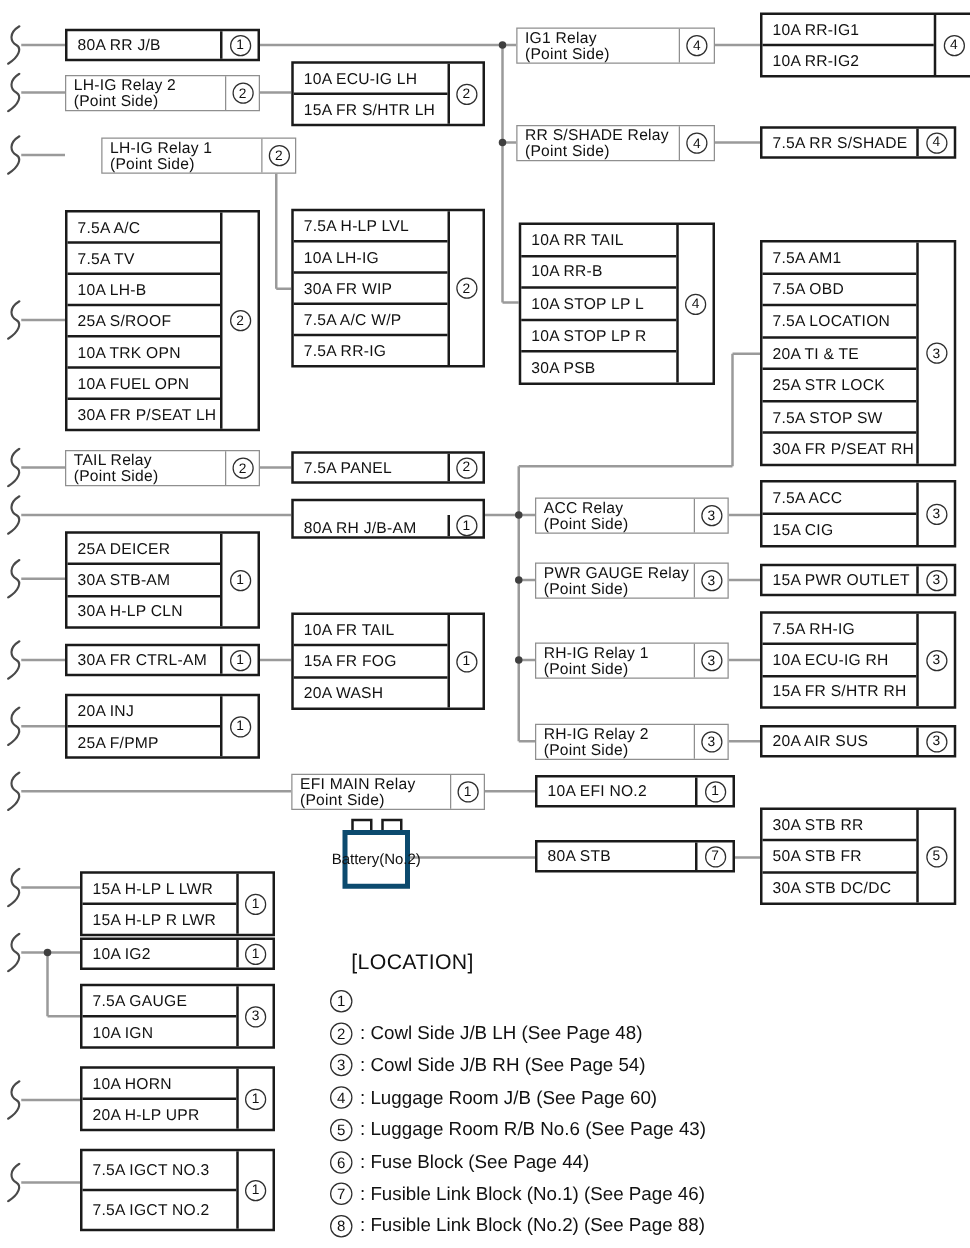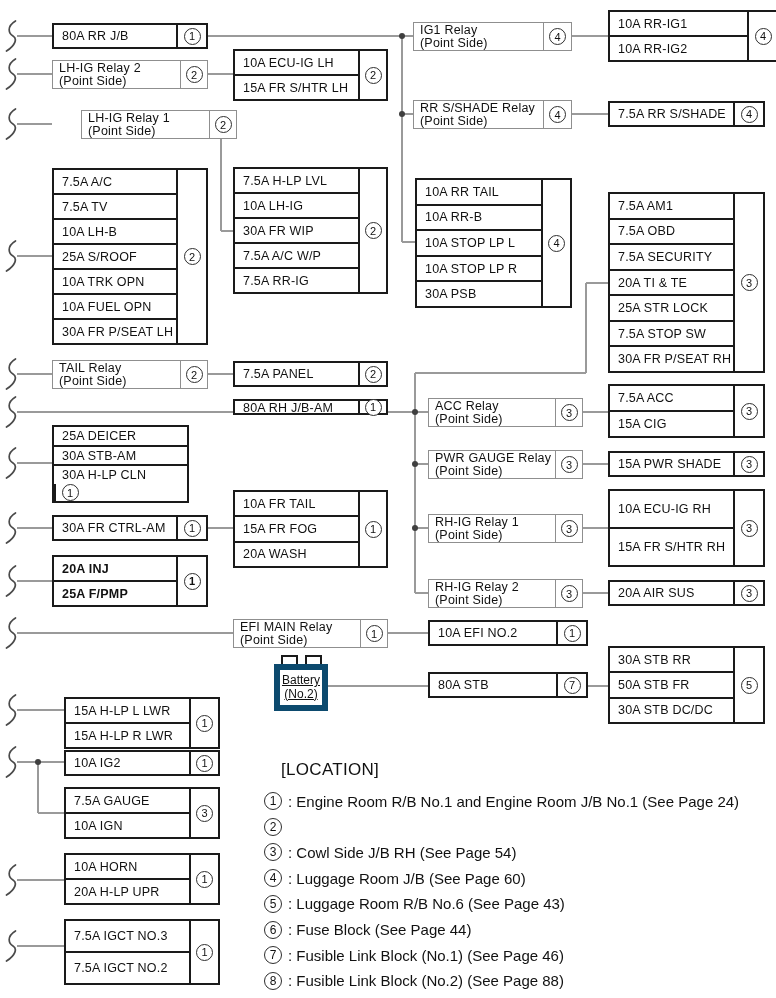--- a/index.html
+++ b/index.html
@@ -12,23 +12,23 @@
   .fuse-row{flex:1;display:flex;align-items:center;padding-left:8px;font-size:12.5px;
     white-space:nowrap;border-bottom:2px solid #1a1a1a;letter-spacing:.2px;}
   .fuse-row:last-child{border-bottom:none;}
   .loc-cell{display:flex;align-items:center;justify-content:center;border-left:2px solid #1a1a1a;}
   .relay-box{position:absolute;border:1px solid #8f8f8f;display:flex;background:#fff;box-sizing:border-box;}
   .relay-label{flex:1;display:flex;flex-direction:column;justify-content:center;padding-left:6px;
     font-size:12.5px;line-height:13px;white-space:nowrap;letter-spacing:.2px;}
   .relay-box .loc-cell{border-left:1px solid #8f8f8f;}
   .loc-badge{width:17px;height:17px;border:1px solid #2e2e2e;border-radius:50%;
     display:flex;align-items:center;justify-content:center;font-size:11px;background:#fff;box-sizing:border-box;}
-  .battery{position:absolute;border:6px solid #0c4a6e;background:#fff;box-sizing:border-box;
-    display:flex;flex-direction:column;align-items:center;justify-content:center;
-    font-size:12px;line-height:13.5px;text-decoration:underline;}
+  .battery{position:absolute;border:4px solid #0c4a6e;background:#fff;box-sizing:border-box;
+    display:flex;flex-direction:row;align-items:center;justify-content:center;
+    font-size:12px;line-height:13.5px;}
   .battery-tab{position:absolute;border:2px solid #1a1a1a;background:#fff;box-sizing:border-box;width:17px;height:11px;}
   .squiggle{position:absolute;}
   .legend-title{position:absolute;font-size:17px;letter-spacing:.3px;}
   .legend-item{position:absolute;display:flex;align-items:center;font-size:15px;white-space:nowrap;}
   .legend-item .loc-badge{width:18px;height:18px;font-size:12px;margin-right:6px;flex:0 0 auto;}
 </style>
 </head>
 <body>
 
 <div id="canvas">
@@ -168,29 +168,29 @@
       </div>
     </div>
     <div class="fuse-box" style="left: 233px; top: 361px; width: 155px; height: 26px; position: absolute;">
       <div class="fuse-rows">
         <div class="fuse-row">7.5A PANEL</div>
       </div>
       <div class="loc-cell" style="width: 26px; flex: 0 0 auto;">
         <div class="loc-badge">2</div>
       </div>
     </div>
-    <div class="fuse-box" style="left: 233px; top: 399px; width: 155px; height: 16px; position: absolute;">
+    <div class="fuse-box" style="left: 233px; top: 399px; width: 155px; height: 32px; position: absolute; align-items: flex-end;">
       <div class="fuse-rows">
         <div class="fuse-row">80A RH J/B-AM</div>
       </div>
       <div class="loc-cell" style="width: 26px; flex: 0 0 auto;">
         <div class="loc-badge">1</div>
       </div>
     </div>
-    <div class="fuse-box" style="left: 52px; top: 425px; width: 137px; height: 78px; position: absolute; flex-direction: column;">
+    <div class="fuse-box" style="left: 52px; top: 425px; width: 156px; height: 78px; position: absolute;">
       <div class="fuse-rows">
         <div class="fuse-row">25A DEICER</div>
         <div class="fuse-row">30A STB-AM</div>
         <div class="fuse-row">30A H-LP CLN</div>
       </div>
       <div class="loc-cell" style="width: 28px; flex: 0 0 auto;">
         <div class="loc-badge">1</div>
       </div>
     </div>
     <div class="fuse-box" style="left: 52px; top: 515px; width: 156px; height: 26px; position: absolute;">
@@ -204,21 +204,21 @@
     <div class="fuse-box" style="left: 233px; top: 490px; width: 155px; height: 78px; position: absolute;">
       <div class="fuse-rows">
         <div class="fuse-row">10A FR TAIL</div>
         <div class="fuse-row">15A FR FOG</div>
         <div class="fuse-row">20A WASH</div>
       </div>
       <div class="loc-cell" style="width: 26px; flex: 0 0 auto;">
         <div class="loc-badge">1</div>
       </div>
     </div>
-    <div class="fuse-box" style="left: 52px; top: 555px; width: 156px; height: 52px; position: absolute; font-weight: bold;">
+    <div class="fuse-box" style="left: 52px; top: 555px; width: 156px; height: 52px; position: absolute;">
       <div class="fuse-rows">
         <div class="fuse-row">20A INJ</div>
         <div class="fuse-row">25A F/PMP</div>
       </div>
       <div class="loc-cell" style="width: 28px; flex: 0 0 auto;">
         <div class="loc-badge">1</div>
       </div>
     </div>
     <div class="fuse-box" style="left: 428px; top: 620px; width: 160px; height: 26px; position: absolute;">
       <div class="fuse-rows">
@@ -316,49 +316,50 @@
         <div class="fuse-row">7.5A RR S/SHADE</div>
       </div>
       <div class="loc-cell" style="width: 28px; flex: 0 0 auto;">
         <div class="loc-badge">4</div>
       </div>
     </div>
     <div class="fuse-box" style="left: 608px; top: 192px; width: 157px; height: 181px; position: absolute;">
       <div class="fuse-rows">
         <div class="fuse-row">7.5A AM1</div>
         <div class="fuse-row">7.5A OBD</div>
-        <div class="fuse-row">7.5A SECURITY</div>
+        <div class="fuse-row">7.5A LOCATION</div>
         <div class="fuse-row">20A TI &amp; TE</div>
         <div class="fuse-row">25A STR LOCK</div>
         <div class="fuse-row">7.5A STOP SW</div>
         <div class="fuse-row">30A FR P/SEAT RH</div>
       </div>
       <div class="loc-cell" style="width: 28px; flex: 0 0 auto;">
         <div class="loc-badge">3</div>
       </div>
     </div>
     <div class="fuse-box" style="left: 608px; top: 384px; width: 157px; height: 54px; position: absolute;">
       <div class="fuse-rows">
         <div class="fuse-row">7.5A ACC</div>
         <div class="fuse-row">15A CIG</div>
       </div>
       <div class="loc-cell" style="width: 28px; flex: 0 0 auto;">
         <div class="loc-badge">3</div>
       </div>
     </div>
     <div class="fuse-box" style="left: 608px; top: 451px; width: 157px; height: 26px; position: absolute;">
       <div class="fuse-rows">
-        <div class="fuse-row">15A PWR SHADE</div>
+        <div class="fuse-row">15A PWR OUTLET</div>
       </div>
       <div class="loc-cell" style="width: 28px; flex: 0 0 auto;">
         <div class="loc-badge">3</div>
       </div>
     </div>
     <div class="fuse-box" style="left: 608px; top: 489px; width: 157px; height: 78px; position: absolute;">
       <div class="fuse-rows">
+        <div class="fuse-row">7.5A RH-IG</div>
         <div class="fuse-row">10A ECU-IG RH</div>
         <div class="fuse-row">15A FR S/HTR RH</div>
       </div>
       <div class="loc-cell" style="width: 28px; flex: 0 0 auto;">
         <div class="loc-badge">3</div>
       </div>
     </div>
     <div class="fuse-box" style="left: 608px; top: 580px; width: 157px; height: 26px; position: absolute;">
       <div class="fuse-rows">
         <div class="fuse-row">20A AIR SUS</div>
@@ -458,24 +459,24 @@
       </div>
     </div>
     <div class="battery-tab" style="left: 281px; top: 655px; width: 17px; height: 11px; position: absolute;"></div>
     <div class="battery-tab" style="left: 305px; top: 655px; width: 17px; height: 11px; position: absolute;"></div>
     <div class="battery" style="left: 274px; top: 664px; width: 54px; height: 47px; position: absolute;">
       <div>Battery</div>
       <div>(No.2)</div>
     </div>
     <div class="legend-item" style="left: 264px; top: 792px; position: absolute;">
       <div class="loc-badge">1</div>
-      <div>: Engine Room R/B No.1 and Engine Room J/B No.1 (See Page 24)</div>
     </div>
     <div class="legend-item" style="left: 264px; top: 817.7px; position: absolute;">
       <div class="loc-badge">2</div>
+      <div>: Cowl Side J/B LH (See Page 48)</div>
     </div>
     <div class="legend-item" style="left: 264px; top: 843.4px; position: absolute;">
       <div class="loc-badge">3</div>
       <div>: Cowl Side J/B RH (See Page 54)</div>
     </div>
     <div class="legend-item" style="left: 264px; top: 869.1px; position: absolute;">
       <div class="loc-badge">4</div>
       <div>: Luggage Room J/B (See Page 60)</div>
     </div>
     <div class="legend-item" style="left: 264px; top: 894.8px; position: absolute;">

